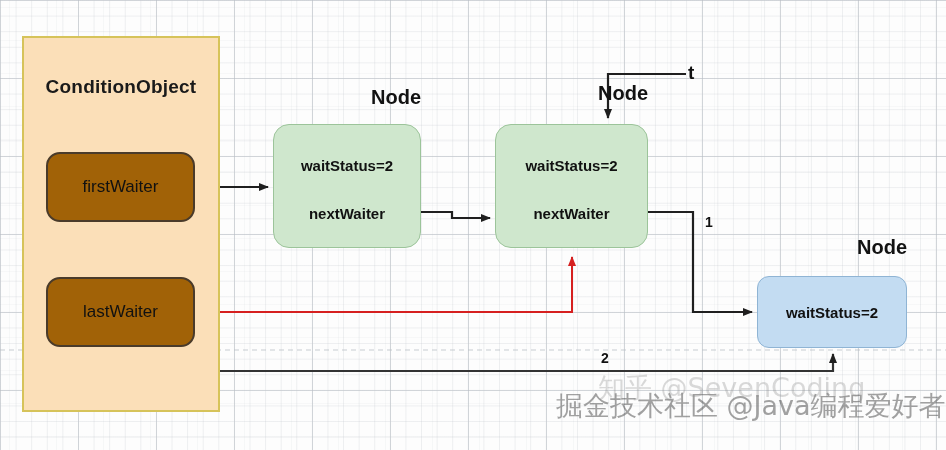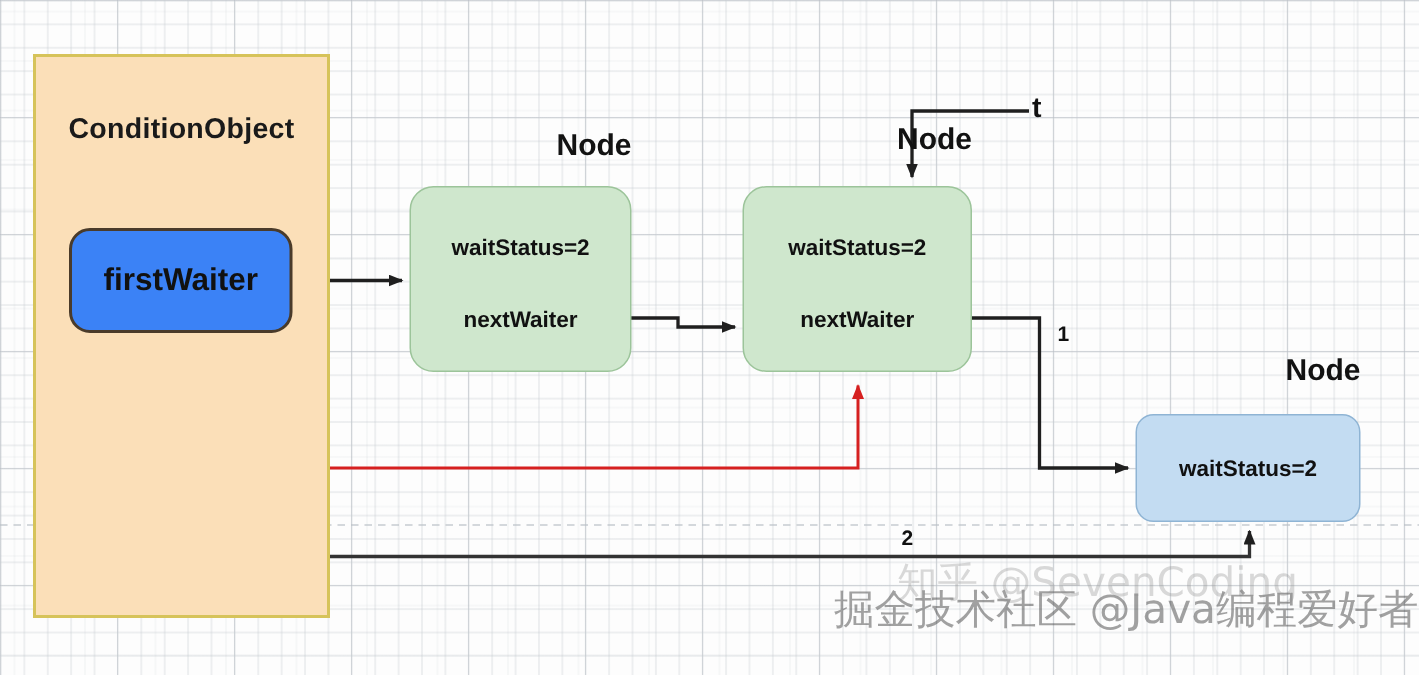--- a/index.html
+++ b/index.html
@@ -39,22 +39,22 @@
     left:22px;top:36px;width:198px;height:376px;
     background:#fbdfb8;border:2px solid #d6c35a;
     display:block;
   }
   .condition-title{
     position:absolute;left:0;right:0;top:38px;
     text-align:center;font-size:19px;font-weight:bold;color:#1a1a1a;
     letter-spacing:.2px;
   }
   .waiter-box{
-    background:#3b82f6;border:2px solid #4a3b2a;border-radius:14px;
-    font-size:21px;font-weight:bold;color:#111;
+    background:#a16207;border:2px solid #4a3b2a;border-radius:14px;
+    font-size:17px;font-weight:normal;color:#111;
   }
   .first-waiter{left:46px;top:152px;width:149px;height:70px;}
   .last-waiter{left:46px;top:277px;width:149px;height:70px;}
   .node-green{
     background:#cfe7cd;border:1.5px solid #9cc49a;border-radius:16px;
     display:block;
   }
   .node-green-1{left:273px;top:124px;width:148px;height:124px;}
   .node-green-2{left:495px;top:124px;width:153px;height:124px;}
   .node-blue{
@@ -125,20 +125,23 @@
   </svg>
 
   <div class="shape condition-box">
     <div class="condition-title">ConditionObject</div>
   </div>
 
   <div class="shape waiter-box first-waiter">
     <span>firstWaiter</span>
   </div>
 
+  <div class="shape waiter-box last-waiter">
+    <span>lastWaiter</span>
+  </div>
 
   <div class="node-label lbl-node-1">Node</div>
   <div class="shape node-green node-green-1">
     <div class="node-line" style="top:32px;">waitStatus=2</div>
     <div class="node-line" style="top:80px;">nextWaiter</div>
   </div>
 
   <div class="node-label lbl-node-2">Node</div>
   <div class="shape node-green node-green-2">
     <div class="node-line" style="top:32px;">waitStatus=2</div>

